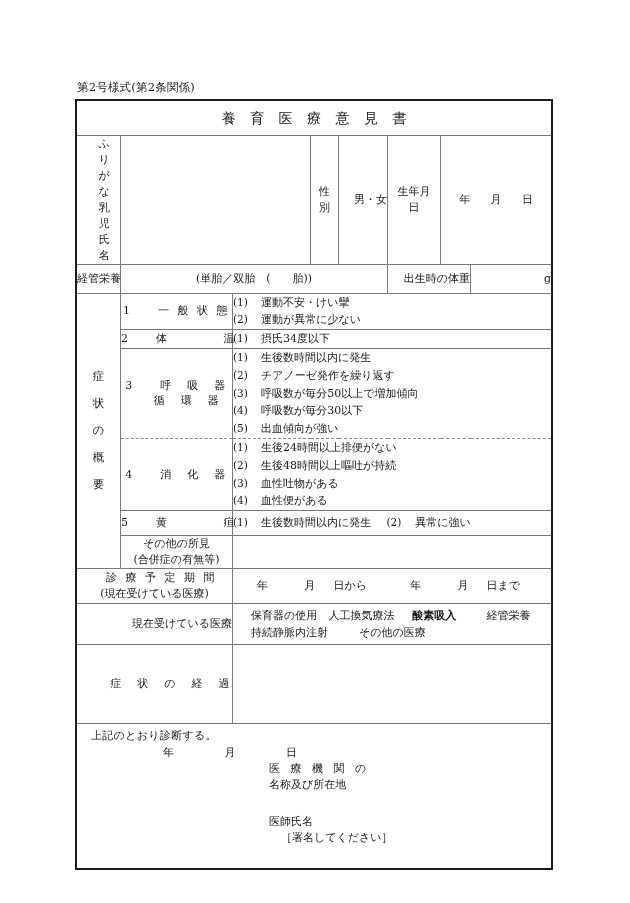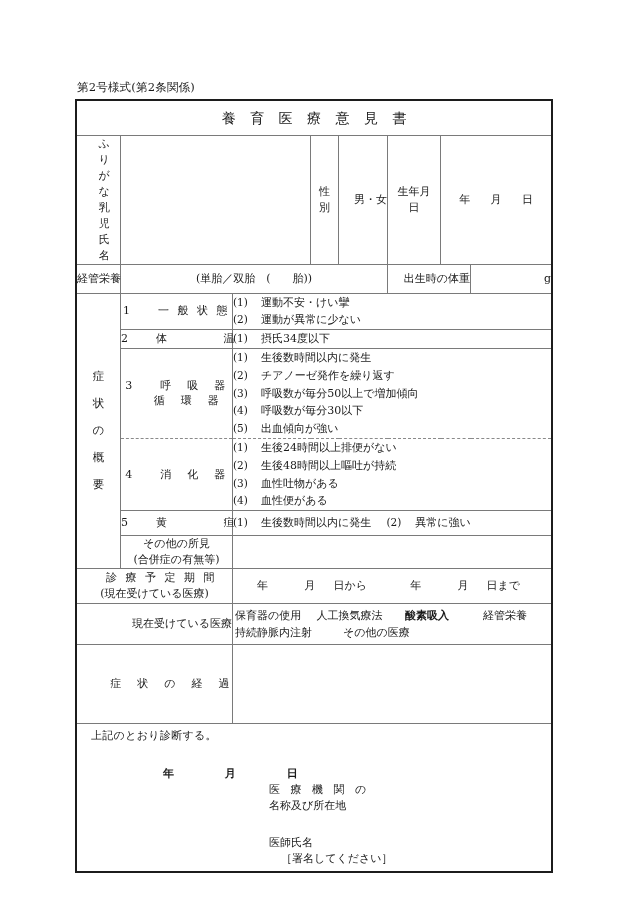--- a/index.html
+++ b/index.html
@@ -182,24 +182,23 @@
   
   .row-stmt td { height: 144px; vertical-align: top; }
   .stmt-inner {
     position: relative;
     height: 100%;
     padding: 7px 0 0 14px;
     font-size: 11px;
   }
   .stmt-line1 { letter-spacing: 0.3px; }
   .stmt-date {
-    margin-top: 22px;
+    margin-top: 1px;
     padding-left: 72px;
     white-space: nowrap;
-    font-weight: bold;
   }
   .stmt-date .d { display: inline-block; }
   .stmt-date .dy { width: 58px; }
   .stmt-date .dm { width: 58px; }
   .stmt-inst {
     padding-left: 178px;
     line-height: 1.5;
   }
   .inst-l1 { letter-spacing: 3.5px; }
   .stmt-doc {
@@ -398,21 +397,21 @@
           <span class="pf pf-d">日から</span>
           <span class="pf pf-y">年</span>
           <span class="pf pf-m">月</span>
           <span class="pf pf-d">日まで</span>
         </div>
       </td>
     </tr>
 
     <tr class="row-care">
       <td class="tcell lbl-center" colspan="2">現在受けている医療</td>
-      <td class="tcell" colspan="6" style="padding-left:2px">
+      <td class="tcell" colspan="6" style="padding-left:18px">
         <div class="care-line">
           <span class="c1">保育器の使用</span>
           <span class="c2">人工換気療法</span>
           <span class="c3">酸素吸入</span>
           <span class="c4">経管栄養</span>
         </div>
         <div class="care-line">
           <span class="c1">持続静脈内注射</span>
           <span class="c2" style="padding-left:12px">その他の医療</span>
         </div>

